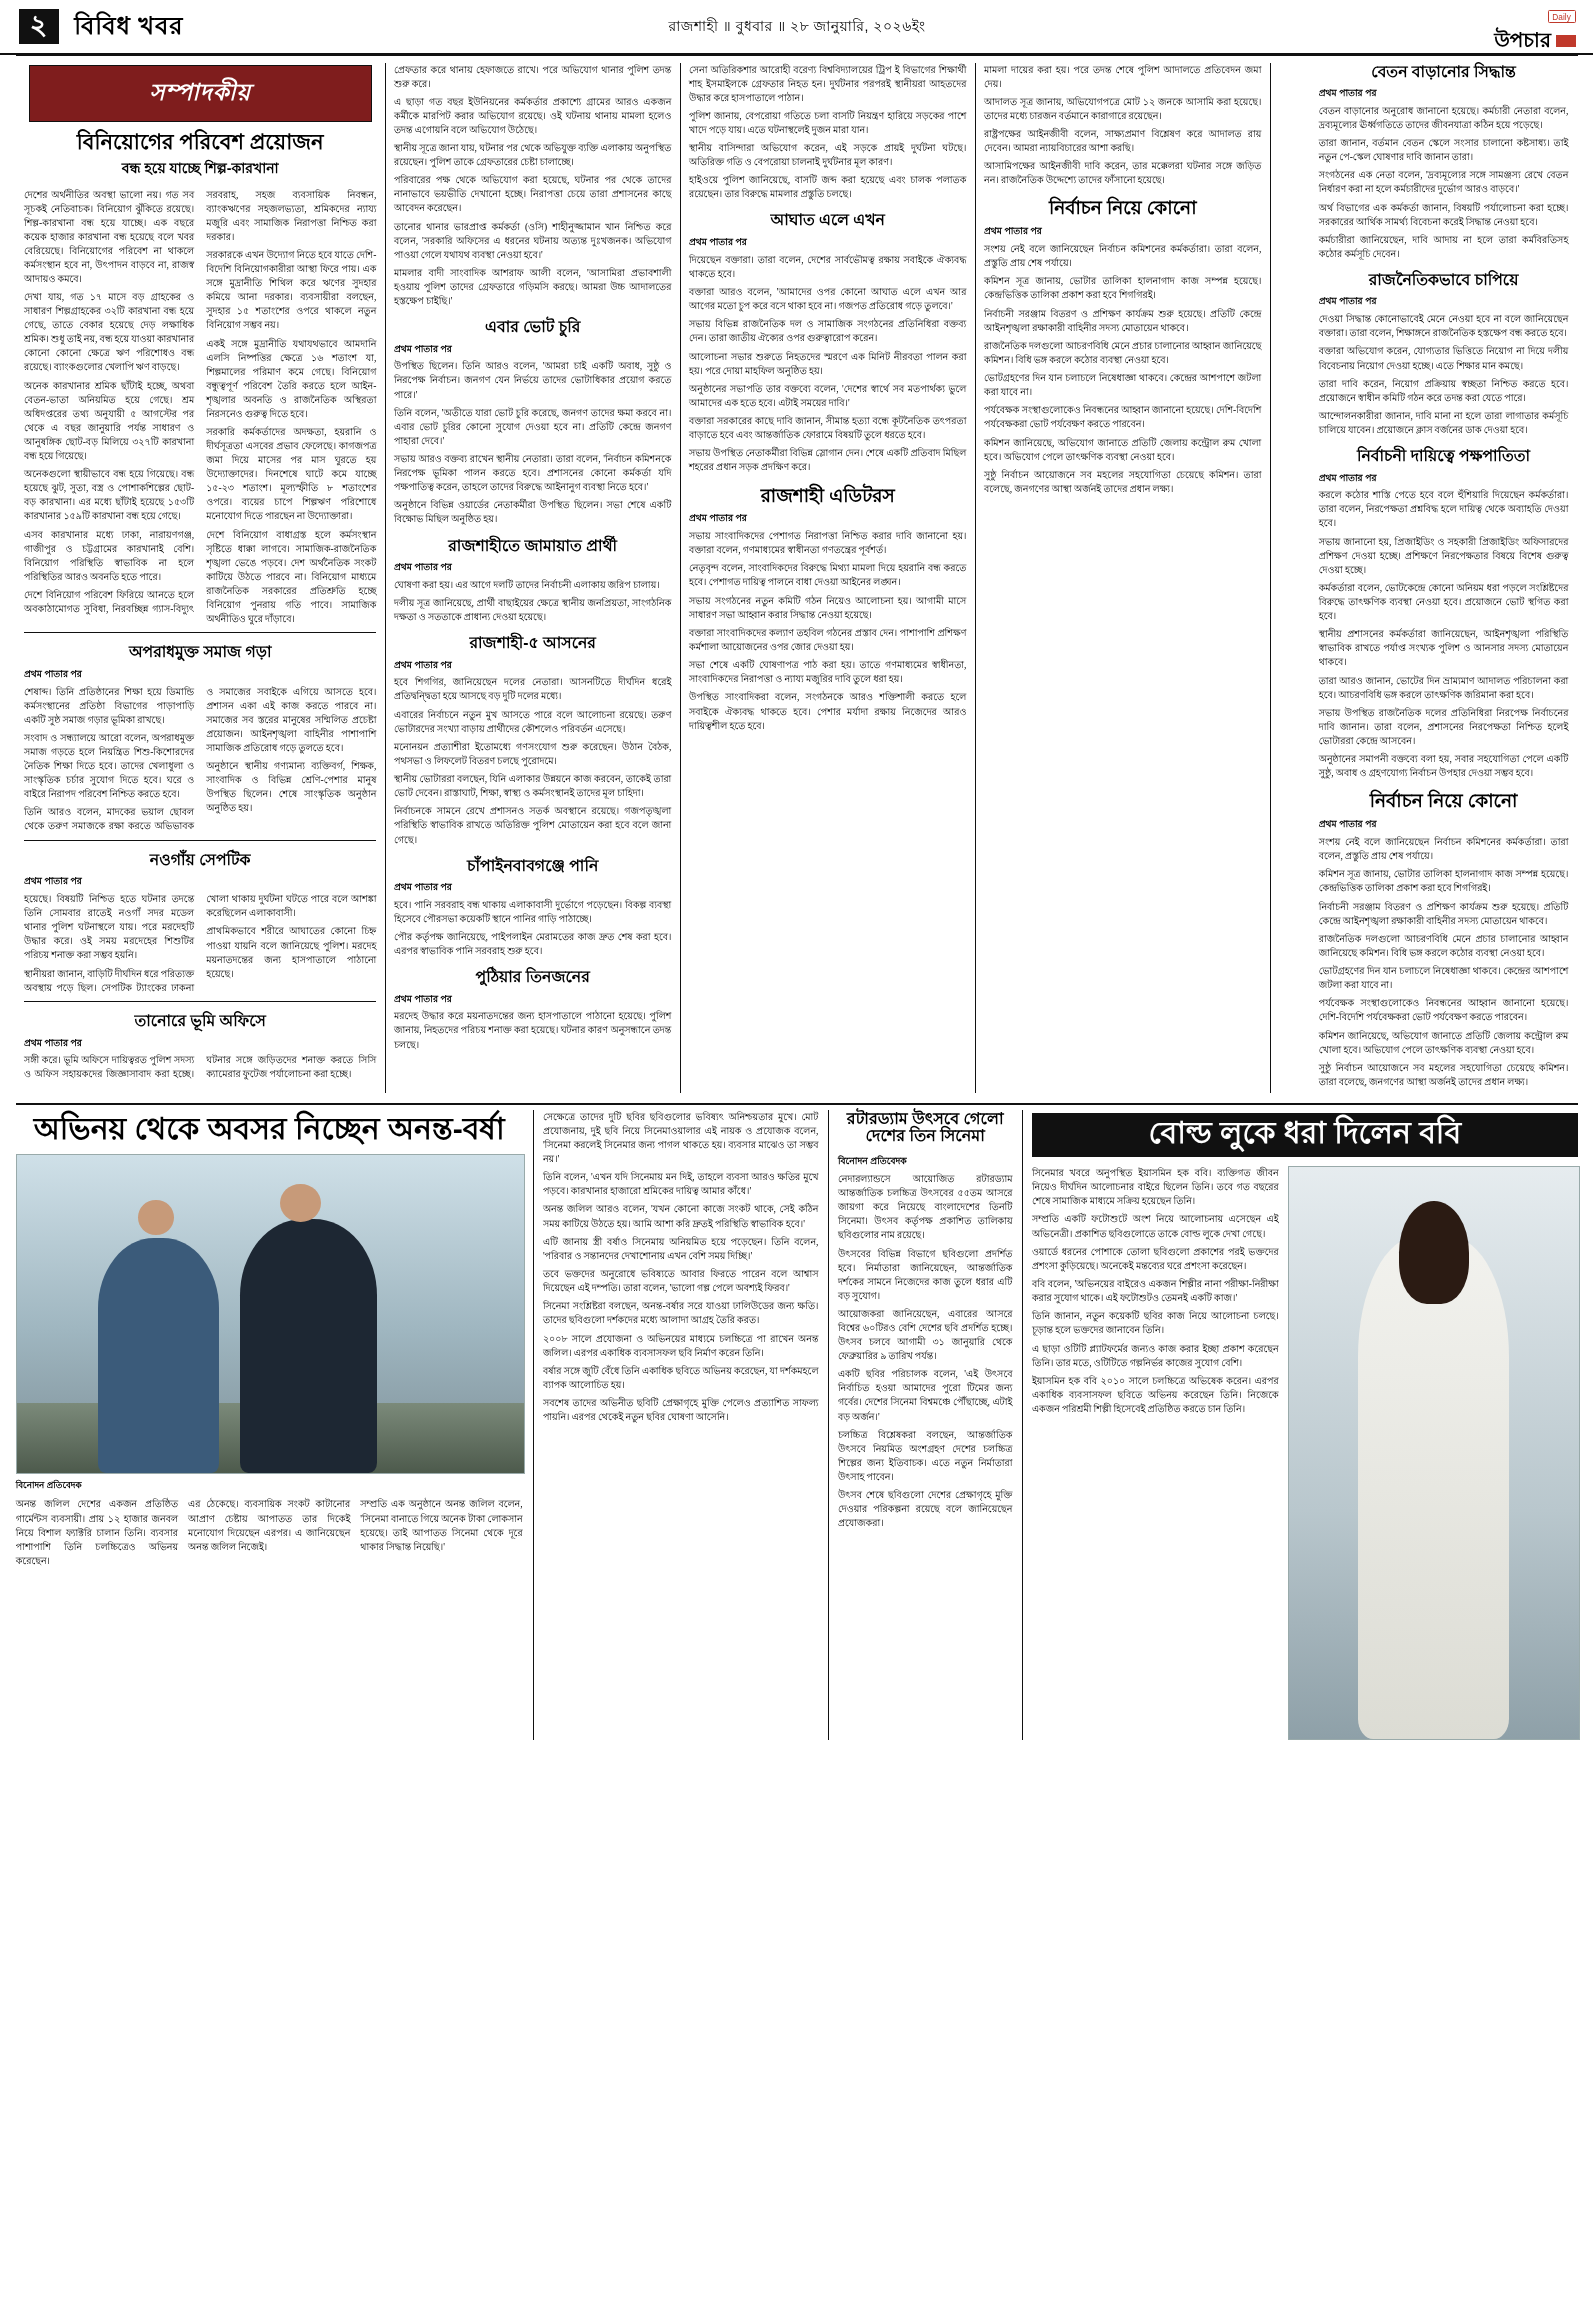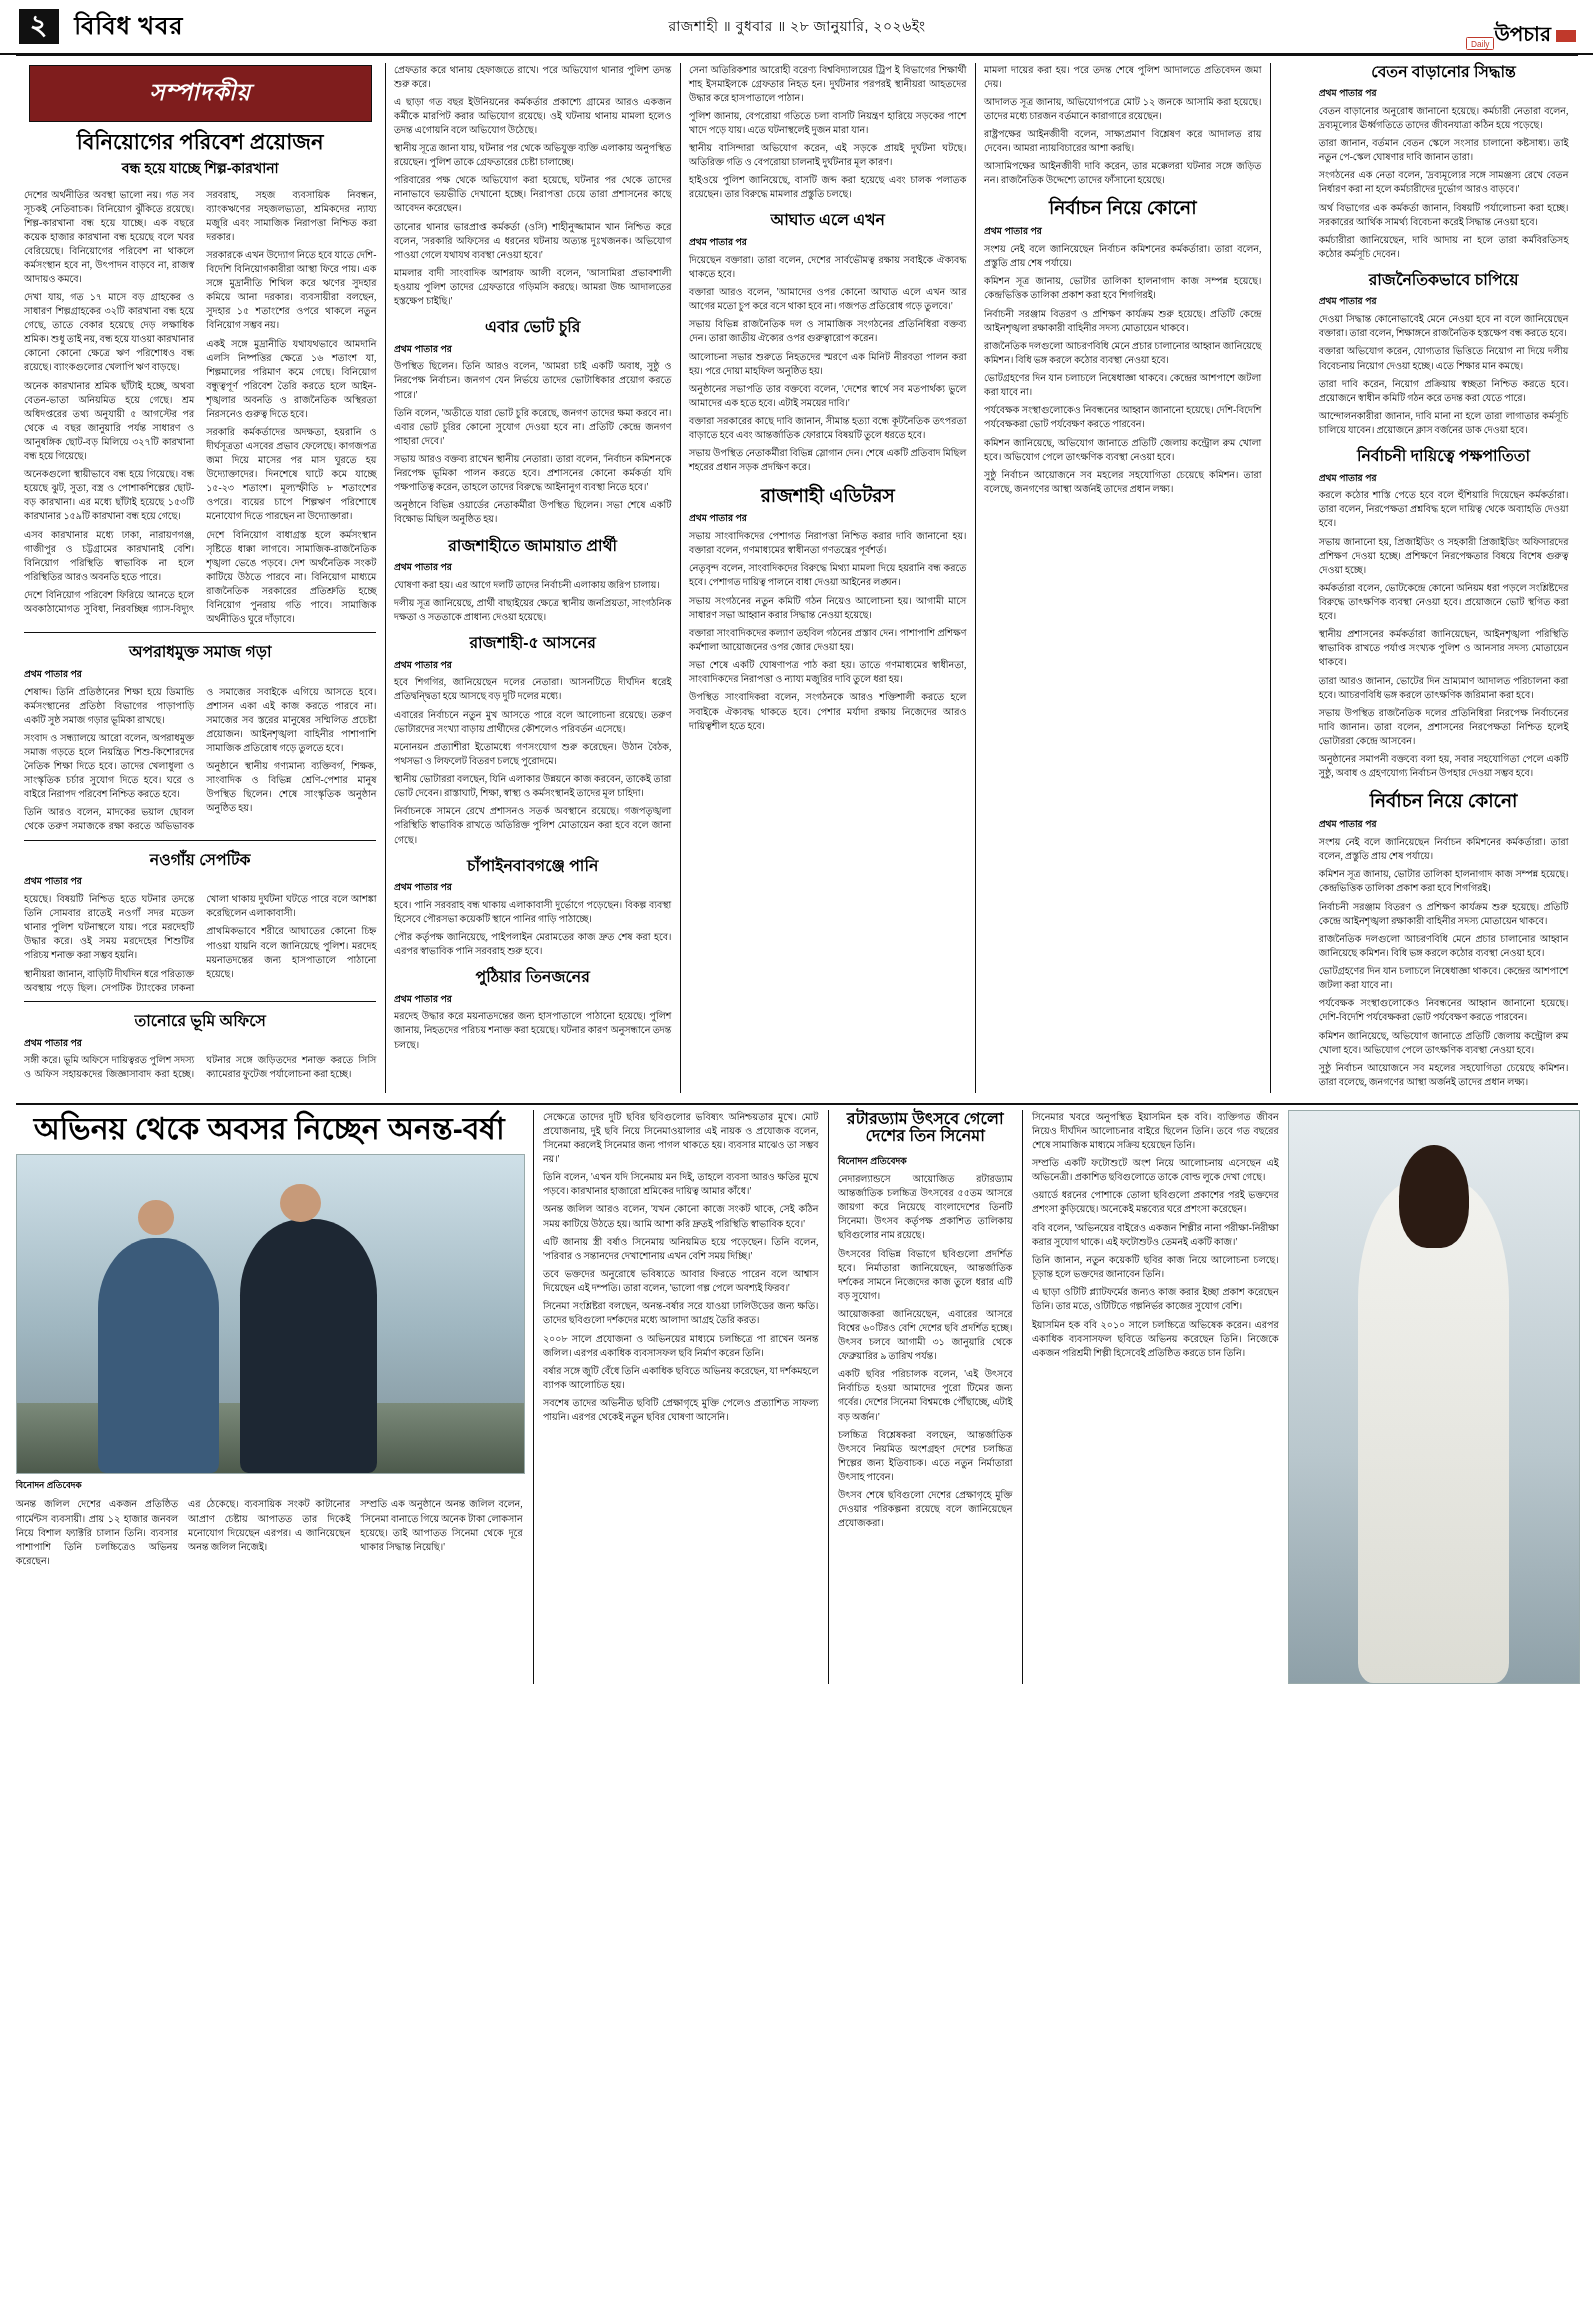--- a/index.html
+++ b/index.html
@@ -38,22 +38,22 @@
   .section-title{
     font-size:24px;font-weight:bold;letter-spacing:0.9px;
     font-family:"Liberation Sans", sans-serif;
   }
   .mast-center{
     position:absolute;left:50%;transform:translateX(-50%);
     font-size:14px;letter-spacing:0.5px;
     font-family:"Liberation Sans", sans-serif;
   }
   .brand{
-    position:absolute;right:18.5px;top:19px;
-    display:flex;flex-direction:row;align-items:flex-end;
+    position:absolute;right:18.5px;top:10px;
+    display:flex;flex-direction:column;align-items:flex-end;
   }
   .brand-small{
     font-size:8.3px;color:#c0392b;
     font-family:"Liberation Sans", sans-serif;
     border:0.9px solid #c0392b;padding:0.5px 3.7px;border-radius:1.4px;
     margin-bottom:1.8px;
   }
   .brand-name{
     font-size:20px;font-weight:bold;
     font-family:"Liberation Sans", sans-serif;
@@ -401,20 +401,21 @@
       <div class="small-cred">বিনোদন প্রতিবেদক</div>
       <p class="body">নেদারল্যান্ডসে আয়োজিত রটারড্যাম আন্তর্জাতিক চলচ্চিত্র উৎসবের ৫৫তম আসরে জায়গা করে নিয়েছে বাংলাদেশের তিনটি সিনেমা। উৎসব কর্তৃপক্ষ প্রকাশিত তালিকায় ছবিগুলোর নাম রয়েছে।</p>
       <p class="body">উৎসবের বিভিন্ন বিভাগে ছবিগুলো প্রদর্শিত হবে। নির্মাতারা জানিয়েছেন, আন্তর্জাতিক দর্শকের সামনে নিজেদের কাজ তুলে ধরার এটি বড় সুযোগ।</p>
       <p class="body">আয়োজকরা জানিয়েছেন, এবারের আসরে বিশ্বের ৬০টিরও বেশি দেশের ছবি প্রদর্শিত হচ্ছে। উৎসব চলবে আগামী ৩১ জানুয়ারি থেকে ফেব্রুয়ারির ৯ তারিখ পর্যন্ত।</p>
       <p class="body">একটি ছবির পরিচালক বলেন, 'এই উৎসবে নির্বাচিত হওয়া আমাদের পুরো টিমের জন্য গর্বের। দেশের সিনেমা বিশ্বমঞ্চে পৌঁছাচ্ছে, এটাই বড় অর্জন।'</p>
       <p class="body">চলচ্চিত্র বিশ্লেষকরা বলছেন, আন্তর্জাতিক উৎসবে নিয়মিত অংশগ্রহণ দেশের চলচ্চিত্র শিল্পের জন্য ইতিবাচক। এতে নতুন নির্মাতারা উৎসাহ পাবেন।</p>
       <p class="body">উৎসব শেষে ছবিগুলো দেশের প্রেক্ষাগৃহে মুক্তি দেওয়ার পরিকল্পনা রয়েছে বলে জানিয়েছেন প্রযোজকরা।</p>
     </div>
 
     <div class="b4">
+      <div class="band-head rev">বোল্ড লুকে ধরা দিলেন ববি</div>
       <div style="display:flex;gap:9.2px;">
         <div style="width:46%;">
           <p class="body">সিনেমার খবরে অনুপস্থিত ইয়াসমিন হক ববি। ব্যক্তিগত জীবন নিয়েও দীর্ঘদিন আলোচনার বাইরে ছিলেন তিনি। তবে গত বছরের শেষে সামাজিক মাধ্যমে সক্রিয় হয়েছেন তিনি।</p>
           <p class="body">সম্প্রতি একটি ফটোশুটে অংশ নিয়ে আলোচনায় এসেছেন এই অভিনেত্রী। প্রকাশিত ছবিগুলোতে তাকে বোল্ড লুকে দেখা গেছে।</p>
           <p class="body">ওয়ার্ডে ধরনের পোশাকে তোলা ছবিগুলো প্রকাশের পরই ভক্তদের প্রশংসা কুড়িয়েছে। অনেকেই মন্তব্যের ঘরে প্রশংসা করেছেন।</p>
           <p class="body">ববি বলেন, 'অভিনয়ের বাইরেও একজন শিল্পীর নানা পরীক্ষা-নিরীক্ষা করার সুযোগ থাকে। এই ফটোশুটও তেমনই একটি কাজ।'</p>
           <p class="body">তিনি জানান, নতুন কয়েকটি ছবির কাজ নিয়ে আলোচনা চলছে। চূড়ান্ত হলে ভক্তদের জানাবেন তিনি।</p>
           <p class="body">এ ছাড়া ওটিটি প্ল্যাটফর্মের জন্যও কাজ করার ইচ্ছা প্রকাশ করেছেন তিনি। তার মতে, ওটিটিতে গল্পনির্ভর কাজের সুযোগ বেশি।</p>
           <p class="body">ইয়াসমিন হক ববি ২০১০ সালে চলচ্চিত্রে অভিষেক করেন। এরপর একাধিক ব্যবসাসফল ছবিতে অভিনয় করেছেন তিনি। নিজেকে একজন পরিশ্রমী শিল্পী হিসেবেই প্রতিষ্ঠিত করতে চান তিনি।</p>
         </div>

